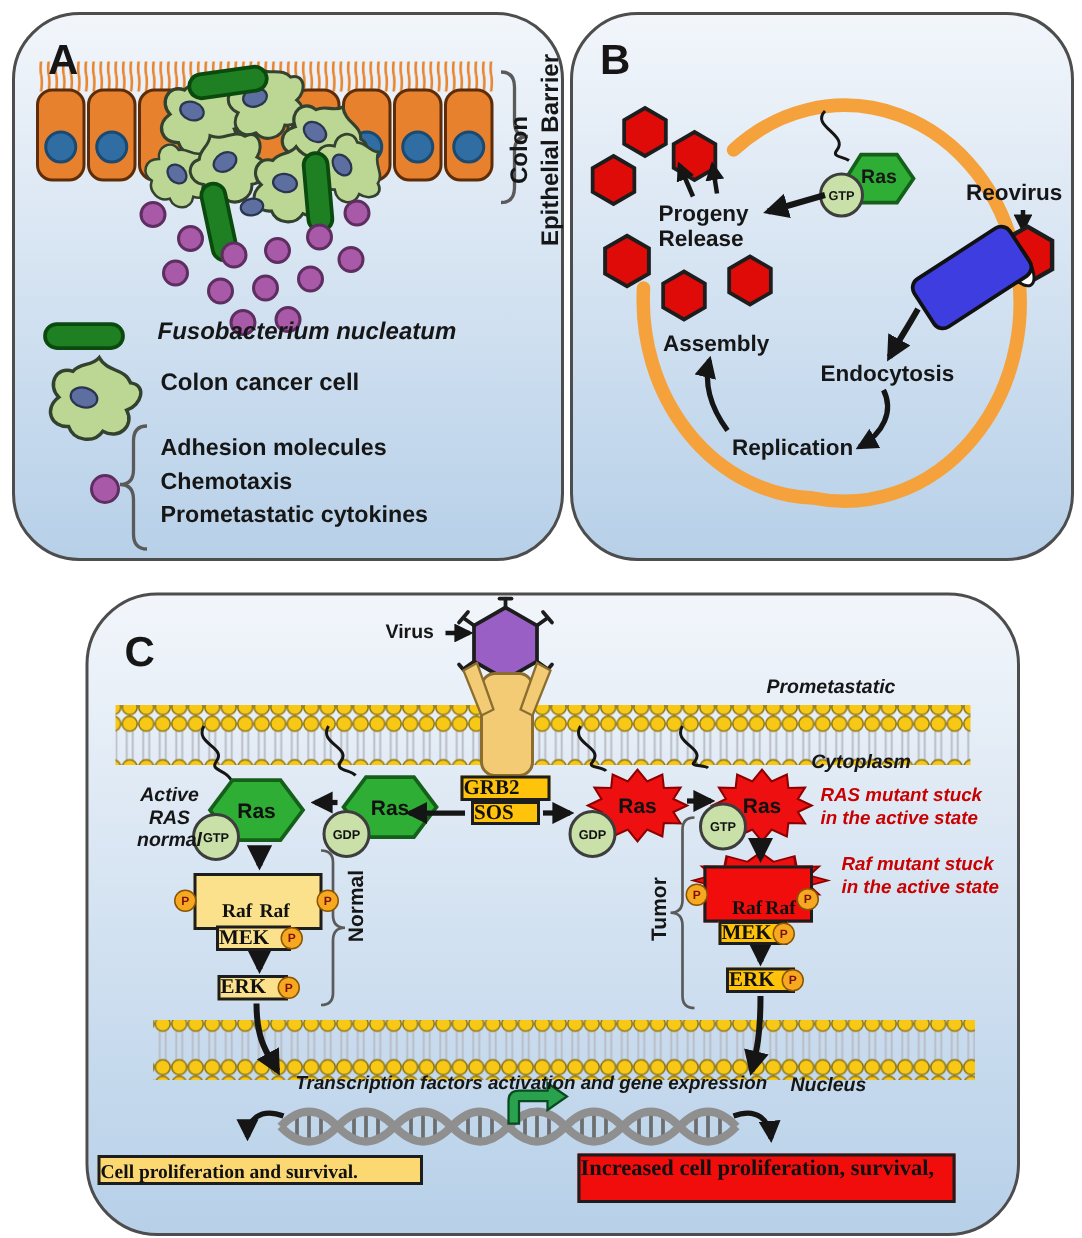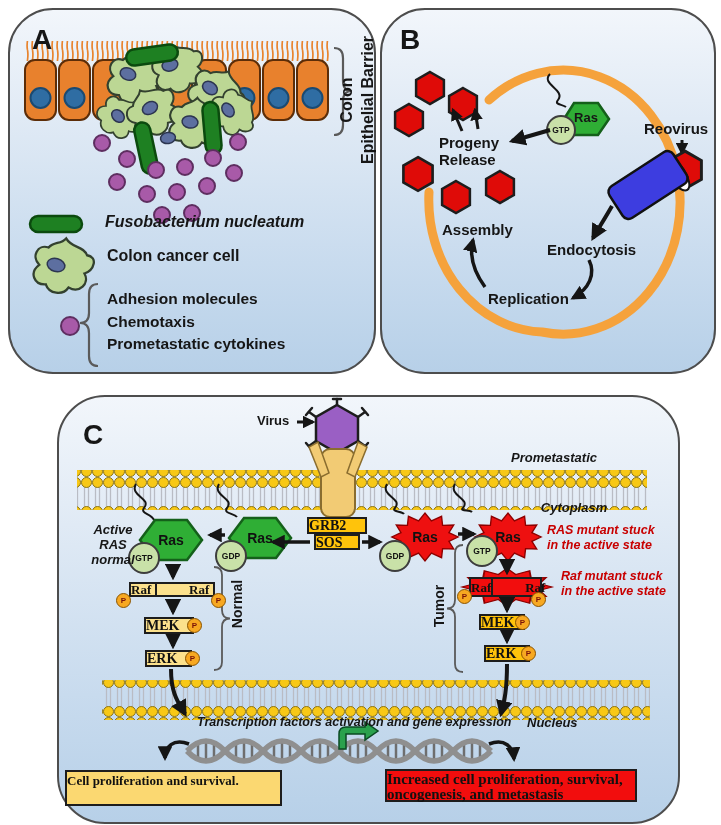--- a/index.html
+++ b/index.html
@@ -11,21 +11,21 @@
   .lbl{position:absolute;font-weight:bold;color:#161616;white-space:nowrap;line-height:1.15;}
   .it{font-style:italic;}
   .rednote{color:#c80000;}
   .ctr{text-align:center;}
   .letter{font-size:28px;}
   .box{position:absolute;border:2px solid #1d1d1d;text-align:left;font-weight:bold;color:#111;
        box-sizing:border-box;font-family:Liberation Serif, serif;}
   .gold{background:#ffc30b;}
   .pale{background:#fce18c;}
   .redbox{background:#f20d0d;}
-  .duo{display:flex;padding:0;gap:32px;}
+  .duo{display:flex;padding:17px;}
   .duo>div{flex:1;line-height:inherit;}
   .duo>div:first-child{border-right:2px solid #1d1d1d;}
   .p-badge{position:absolute;width:13px;height:13px;border-radius:50%;background:#f7a821;
            border:1.5px solid #8a5400;color:#7a1208;font-size:8px;font-weight:bold;
            text-align:center;line-height:13px;box-sizing:content-box;}
   .nt{position:absolute;font-weight:bold;text-align:center;color:#111;}
   .rot{transform:rotate(-90deg);}
 </style>
 </head>
 <body>
@@ -363,20 +363,19 @@
       <div>RAS mutant stuck</div>
       <div>in the active state</div>
     </div>
     <div class="lbl it rednote" style="left:502px;top:172px;font-size:12.5px;line-height:15px;">
       <div>Raf mutant stuck</div>
       <div>in the active state</div>
     </div>
 
     <div class="lbl it ctr" style="left:138px;top:318px;width:300px;font-size:12.5px;">Transcription factors activation and gene expression</div>
     <div class="lbl it" style="left:468px;top:319px;font-size:13px;">Nucleus</div>
-    <div class="box" style="left:6px;top:373px;width:217px;height:36px;line-height:17px;font-size:13px;background:#fbd871;">Cell proliferation and survival.</div>
+    <div class="box" style="left:6px;top:373px;width:217px;height:20px;line-height:17px;font-size:13px;background:#fbd871;">Cell proliferation and survival.</div>
     <div class="box redbox" style="left:326px;top:372px;width:252px;height:33px;font-size:15px;line-height:15px;padding-top:1px;">
       <div>Increased cell proliferation, survival,</div>
-      <div>oncogenesis, and metastasis</div>
     </div>
   </div>
 
 </div>
 
 </body></html>

